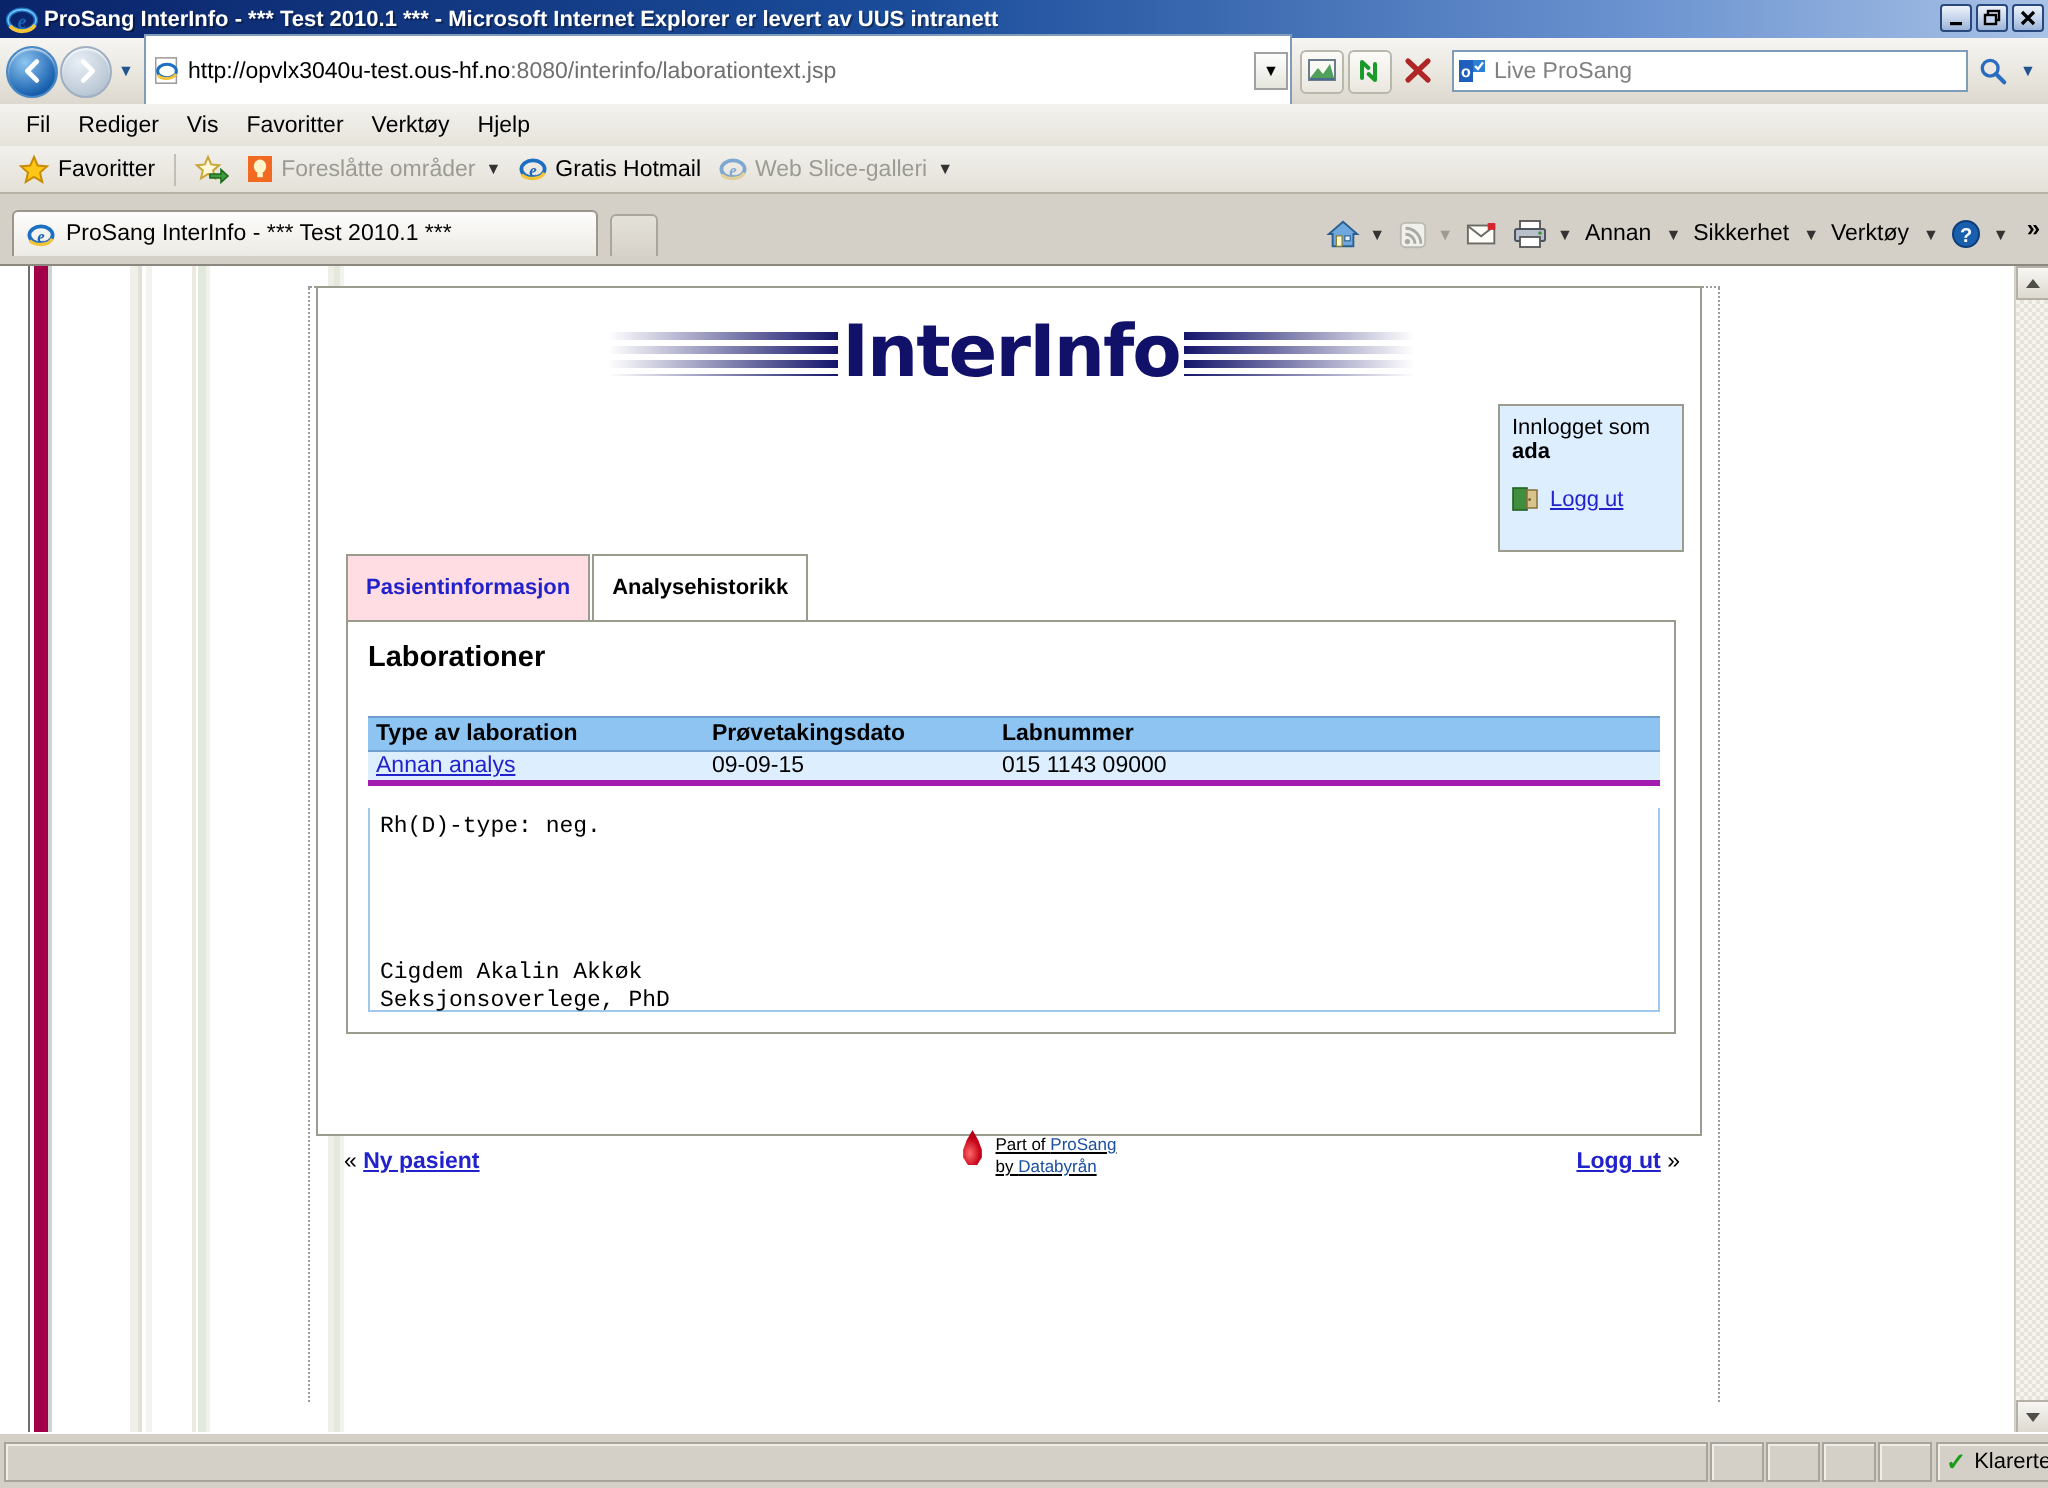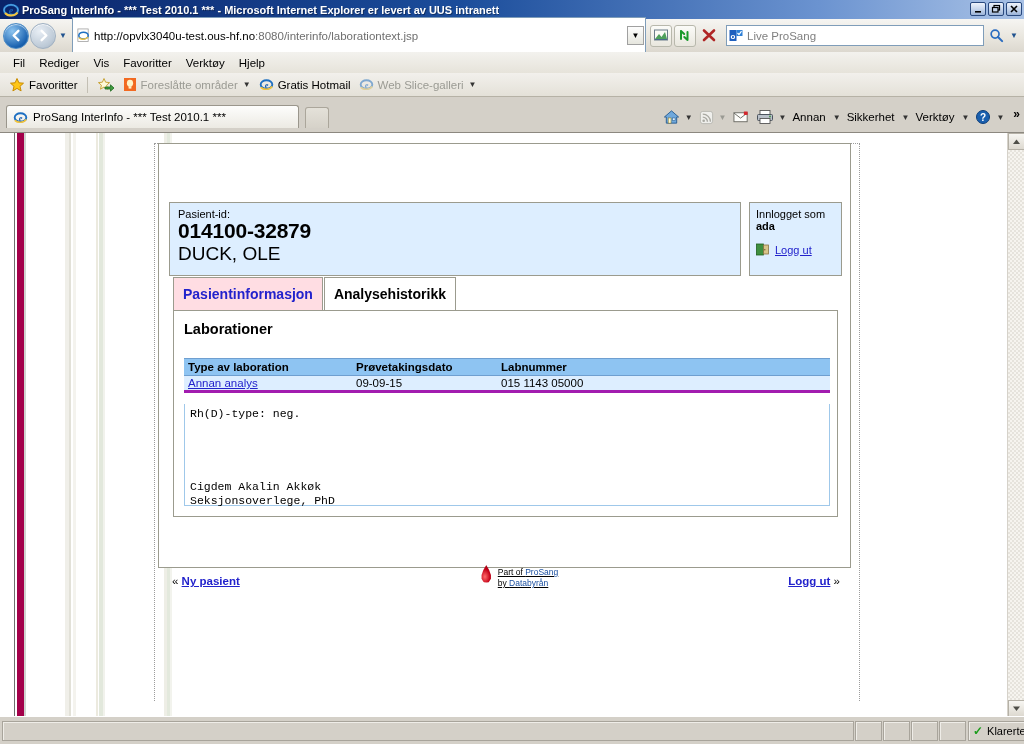--- a/index.html
+++ b/index.html
@@ -238,21 +238,21 @@
   }
   .loginpanel .user { font-weight: bold; }
   .loginrow { display: flex; align-items: center; margin-top: 11px; }
   .logoutlink { color: #2222cc; text-decoration: underline; margin-left: 5px; font-size: 11px; }
 
   .tabrow {
     position: absolute; left: 14px; top: 148px; width: 665px; height: 18px;
     display: flex; align-items: flex-end;
   }
   .ptab {
-    height: 18px; padding: 16px 9px; font-size: 14px; font-weight: bold;
+    height: 18px; padding: 16px 9px; font-size: 11px; font-weight: bold;
     display: flex; align-items: center;
     border: 1px solid #9b9b8e; border-bottom: none;
   }
   .ptab.inactive { background: #ffdde3; color: #2222cc; }
   .ptab.active { background: #fff; color: #000; margin-left: 1px; position: relative; z-index: 2; }
 
   .innerbox {
     position: absolute; left: 14px; top: 166px; width: 665px; height: 207px;
     border: 1px solid #9b9b8e; background: #fff;
     padding: 8px 10px;
@@ -575,26 +575,26 @@
     <div class="st" style="left:103px;width:2px;  background:#f1f2ec;"></div>
     <div class="st" style="left:164px;width:3px;  background:#eeeee6;"></div>
     <div class="st" style="left:167px;width:3px;  background:#e3e9dd;"></div>
     <div class="st" style="left:170px;width:2px;  background:#f2f3ed;"></div>
   </div>
 
   <div class="content-dotted"></div>
 
   <div class="card">
 
-
-    <div class="patpanel">
-      <div class="lbl">Pasient-id:</div>
-      <div class="pid">014100-32879</div>
-      <div class="pname">DUCK, OLE</div>
+    <div class="logo-wrap">
+      <span class="logo-bar left"></span>
+      <span class="logo-text">InterInfo</span>
+      <span class="logo-bar right"></span>
     </div>
+
 
     <div class="loginpanel">
       <div>Innlogget som</div>
       <div class="user">ada</div>
       <div class="loginrow">
         <span>
           <svg width="14" height="13" viewBox="0 0 14 13">
             <rect x="0.5" y="1" width="7" height="11" fill="#3f8f3f" stroke="#1f5f1f" stroke-width="0.8"></rect>
             <rect x="7.5" y="2" width="5" height="9" fill="#d8c48a" stroke="#8a7440" stroke-width="0.8"></rect>
             <circle cx="8.8" cy="6.8" r="0.7" fill="#6b5a2a"></circle>
@@ -617,21 +617,21 @@
           <tr>
             <th style="width:168px">Type av laboration</th>
             <th style="width:145px">Prøvetakingsdato</th>
             <th>Labnummer</th>
           </tr>
         </thead>
         <tbody>
           <tr>
             <td><a href="#">Annan analys</a></td>
             <td>09-09-15</td>
-            <td>015 1143 05000</td>
+            <td>015 1143 09000</td>
           </tr>
         </tbody>
       </table>
 
       <div class="resultbox">Rh(D)-type: neg.
 
 
 
 
 Cigdem Akalin Akkøk

